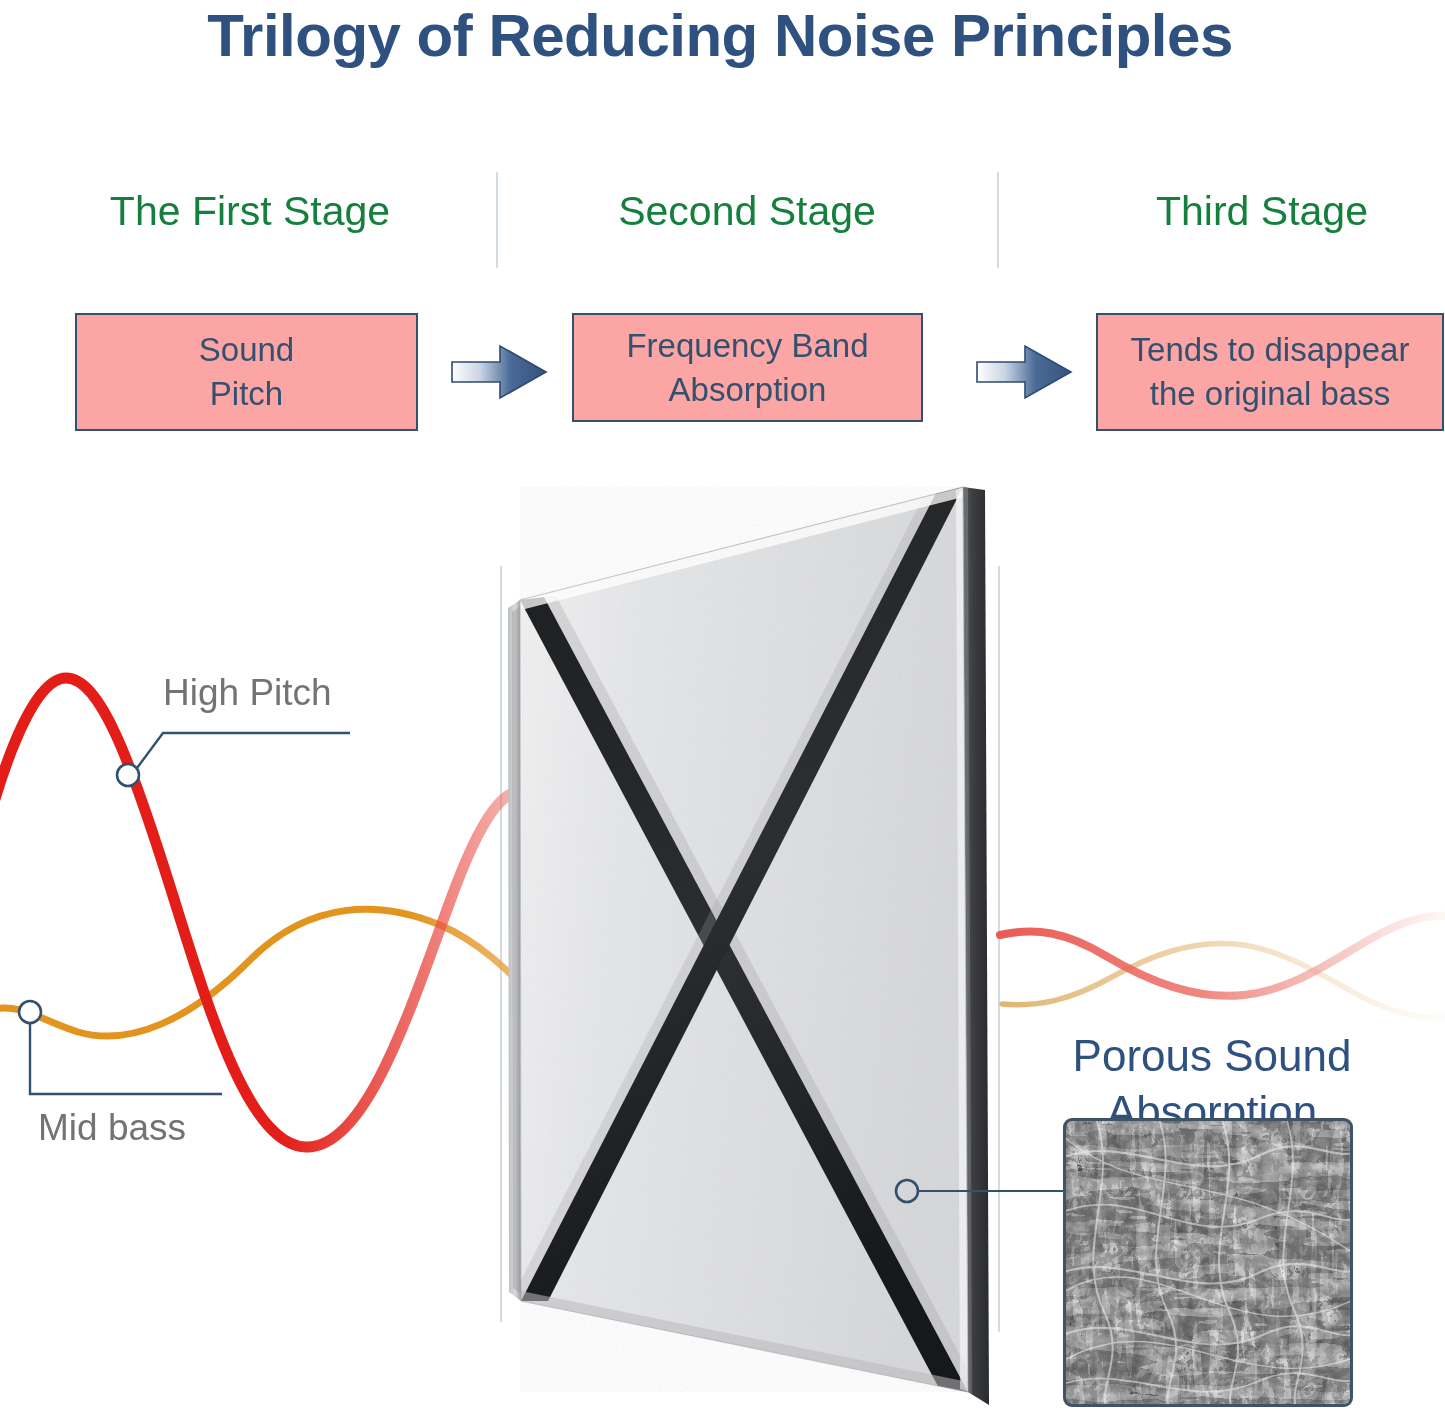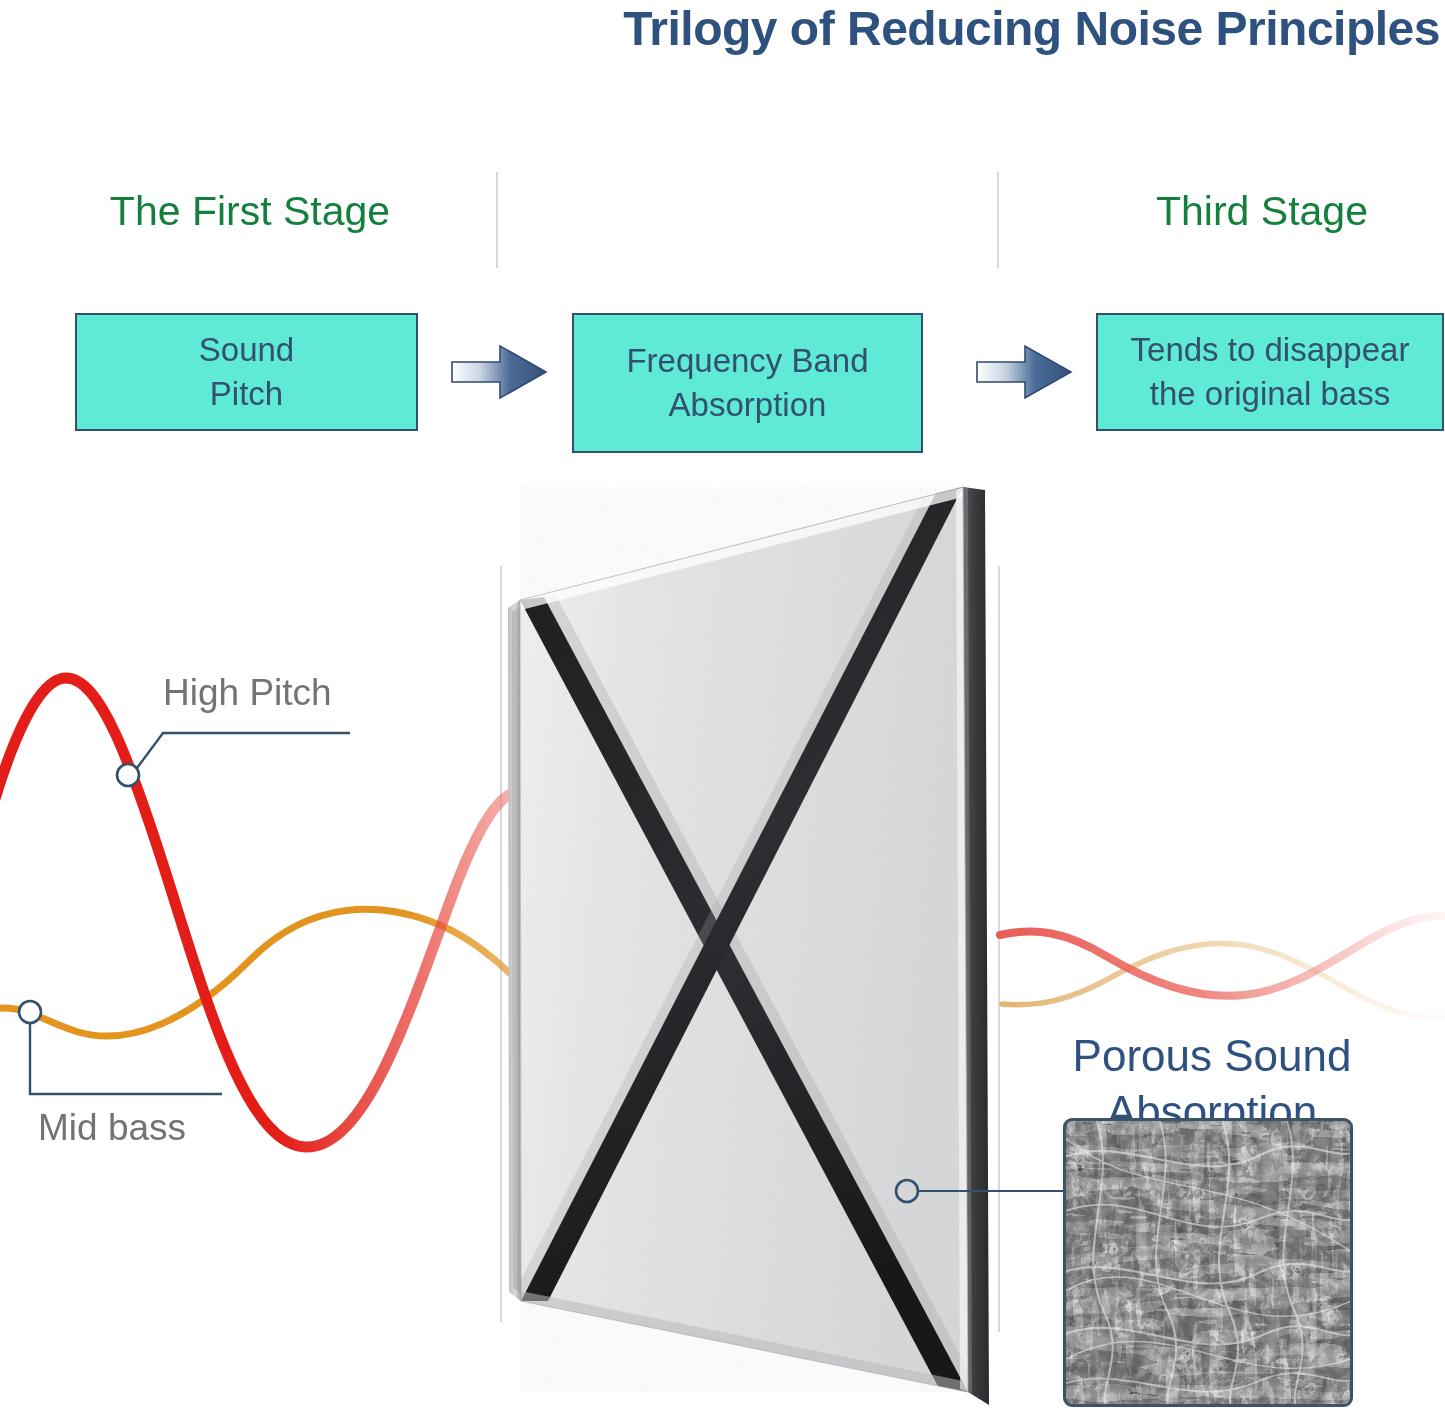--- a/index.html
+++ b/index.html
@@ -17,22 +17,22 @@
     background: #ffffff;
     overflow: hidden;
   }
 
   
   #title {
     position: absolute;
     left: 0;
     top: 2px;
     width: 1440px;
-    text-align: right;
-    font-size: 48px;
+    text-align: center;
+    font-size: 60px;
     font-weight: bold;
     line-height: 1.12;
     color: #2E5180;
     letter-spacing: -0.5px;
   }
 
   
   .stage-head {
     position: absolute;
     text-align: center;
@@ -52,32 +52,32 @@
   }
   #divider-top-1    { left: 496px; top: 172px; height: 96px; }
   #divider-top-2    { left: 997px; top: 172px; height: 96px; }
   #divider-bottom-1 { left: 500px; top: 566px; height: 756px; }
   #divider-bottom-2 { left: 998px; top: 566px; height: 766px; }
 
   
   .stage-box {
     position: absolute;
     border: 2px solid #33506E;
-    background: #5eead4;
+    background: #fca5a5;
     display: flex;
     align-items: center;
     justify-content: center;
     text-align: center;
     font-size: 33px;
     line-height: 1.32;
     color: #33506E;
     box-sizing: border-box;
   }
   #stage-box-1 { left: 75px;   top: 313px; width: 343px; height: 118px; }
-  #stage-box-2 { left: 572px;  top: 313px; width: 351px; height: 140px; }
+  #stage-box-2 { left: 572px;  top: 313px; width: 351px; height: 109px; }
   #stage-box-3 { left: 1096px; top: 313px; width: 348px; height: 118px; }
 
   
   .arrow-wrap {
     position: absolute;
     width: 100px;
     height: 60px;
   }
   #arrow-1 { left: 450px; top: 342px; }
   #arrow-2 { left: 975px; top: 342px; }
@@ -138,20 +138,21 @@
 <body>
 
 <div id="canvas">
 
   <div id="title">Trilogy of Reducing Noise Principles</div>
 
   <div class="divider" id="divider-top-1"></div>
   <div class="divider" id="divider-top-2"></div>
 
   <div class="stage-head" id="stage-head-1">The First Stage</div>
+  <div class="stage-head" id="stage-head-2">Second Stage</div>
   <div class="stage-head" id="stage-head-3">Third Stage</div>
 
   <div class="stage-box" id="stage-box-1">
     <span>
       <span>Sound</span><br>
       <span>Pitch</span>
     </span>
   </div>
 
   <div class="stage-box" id="stage-box-2">

